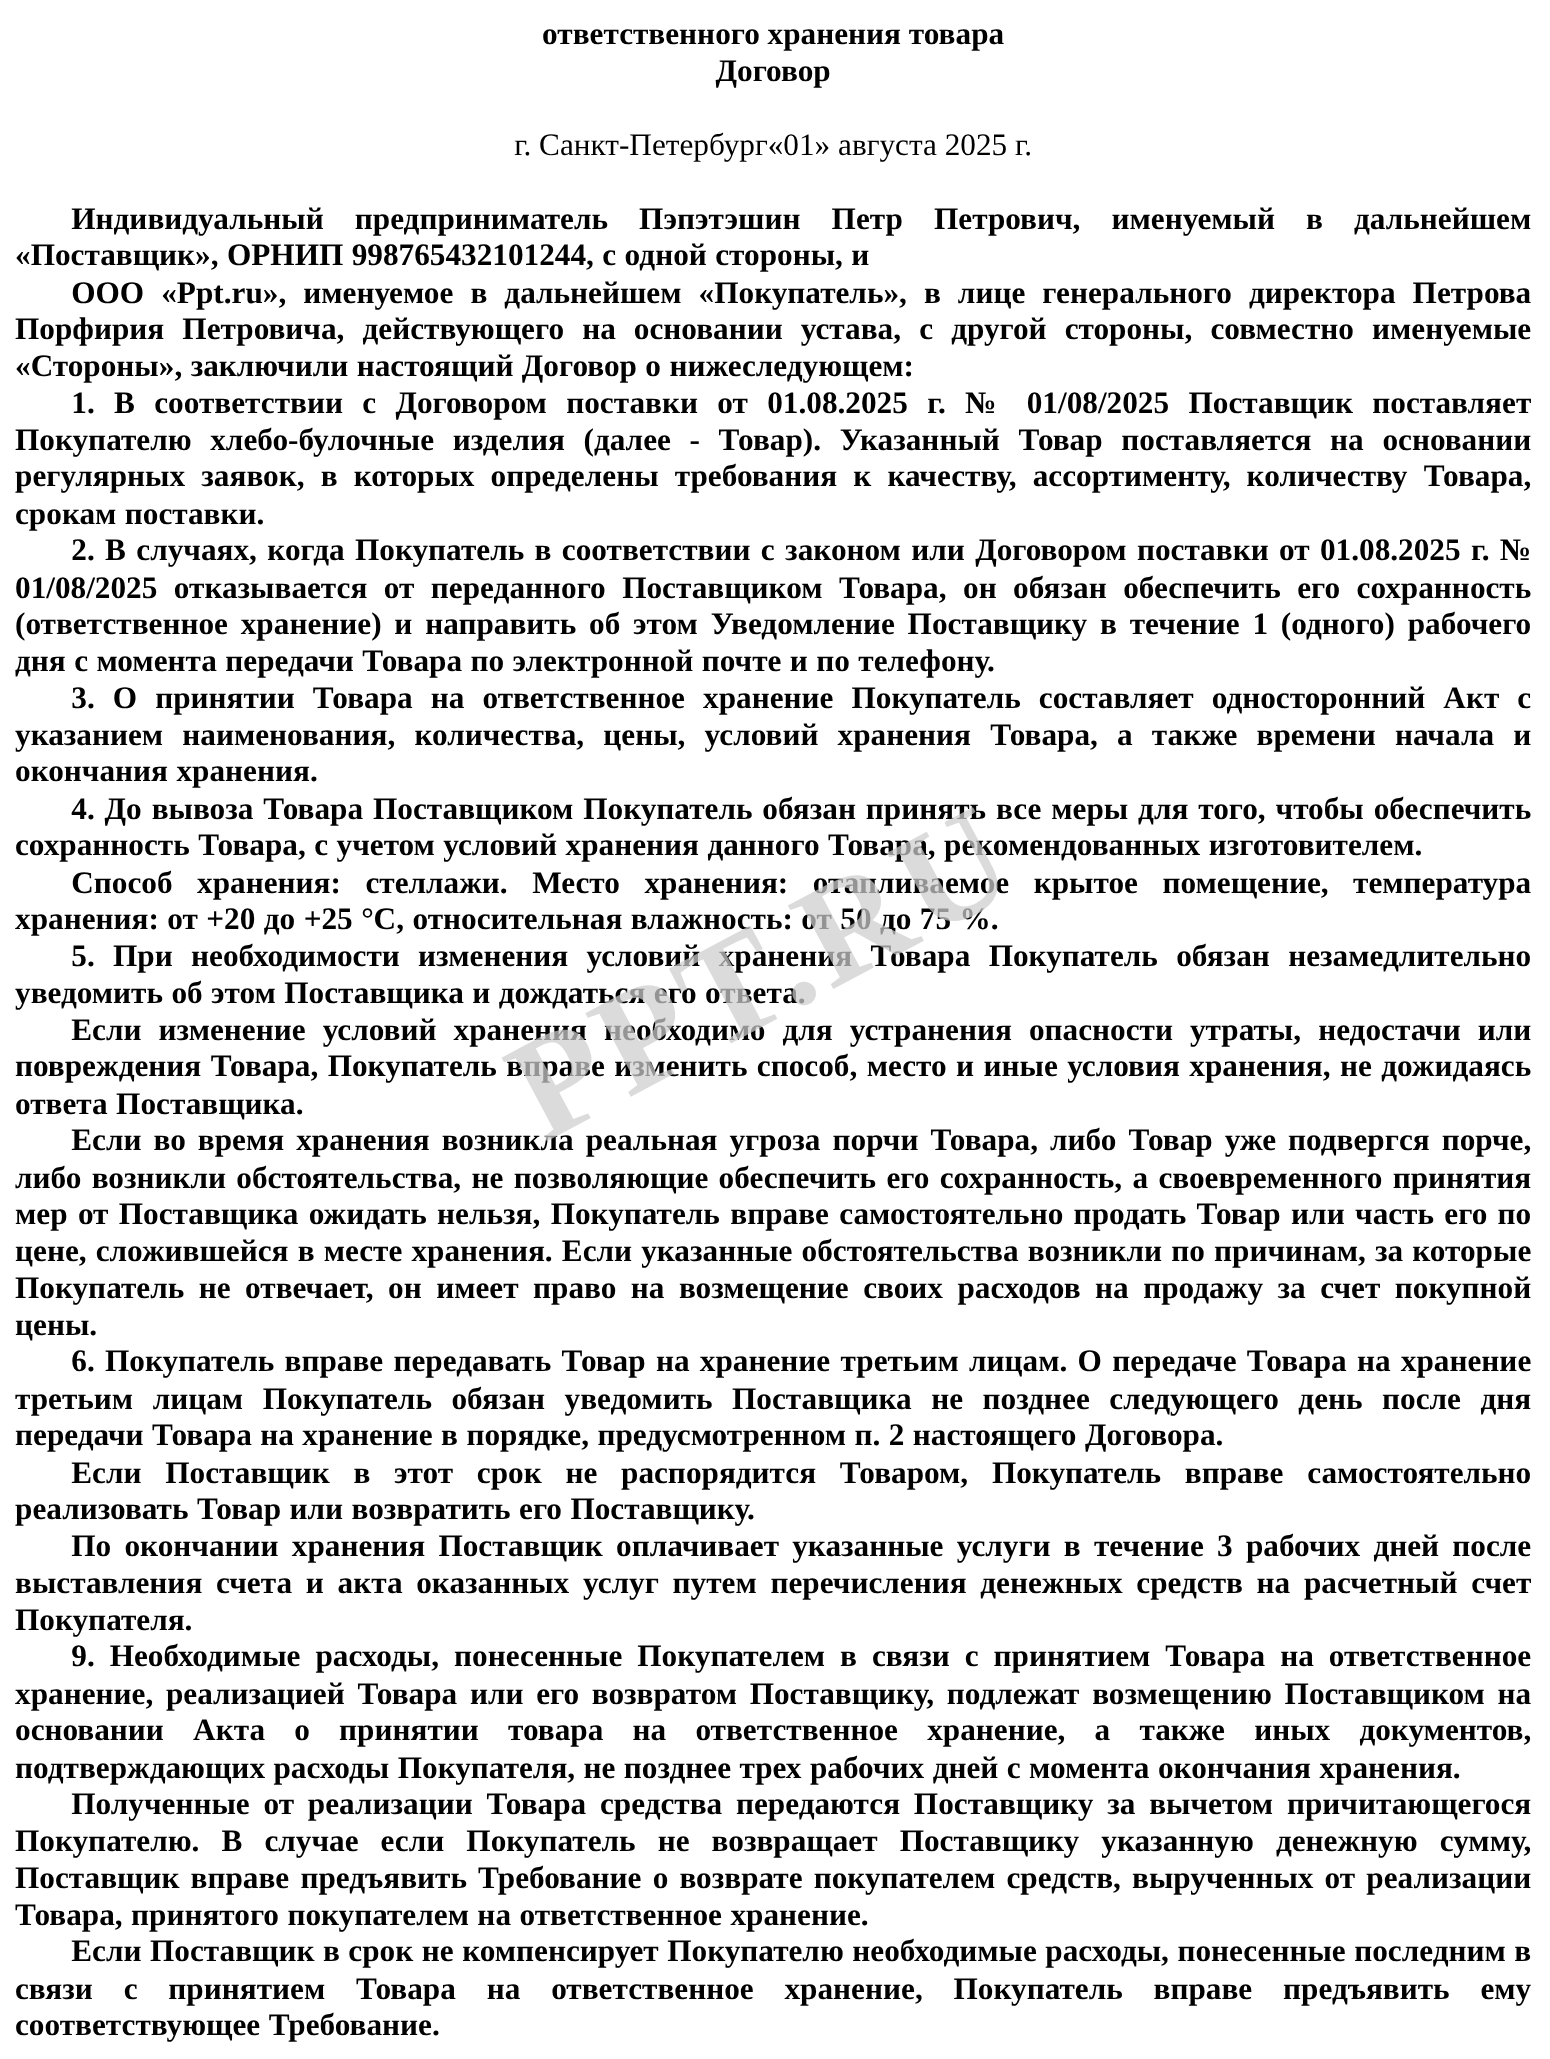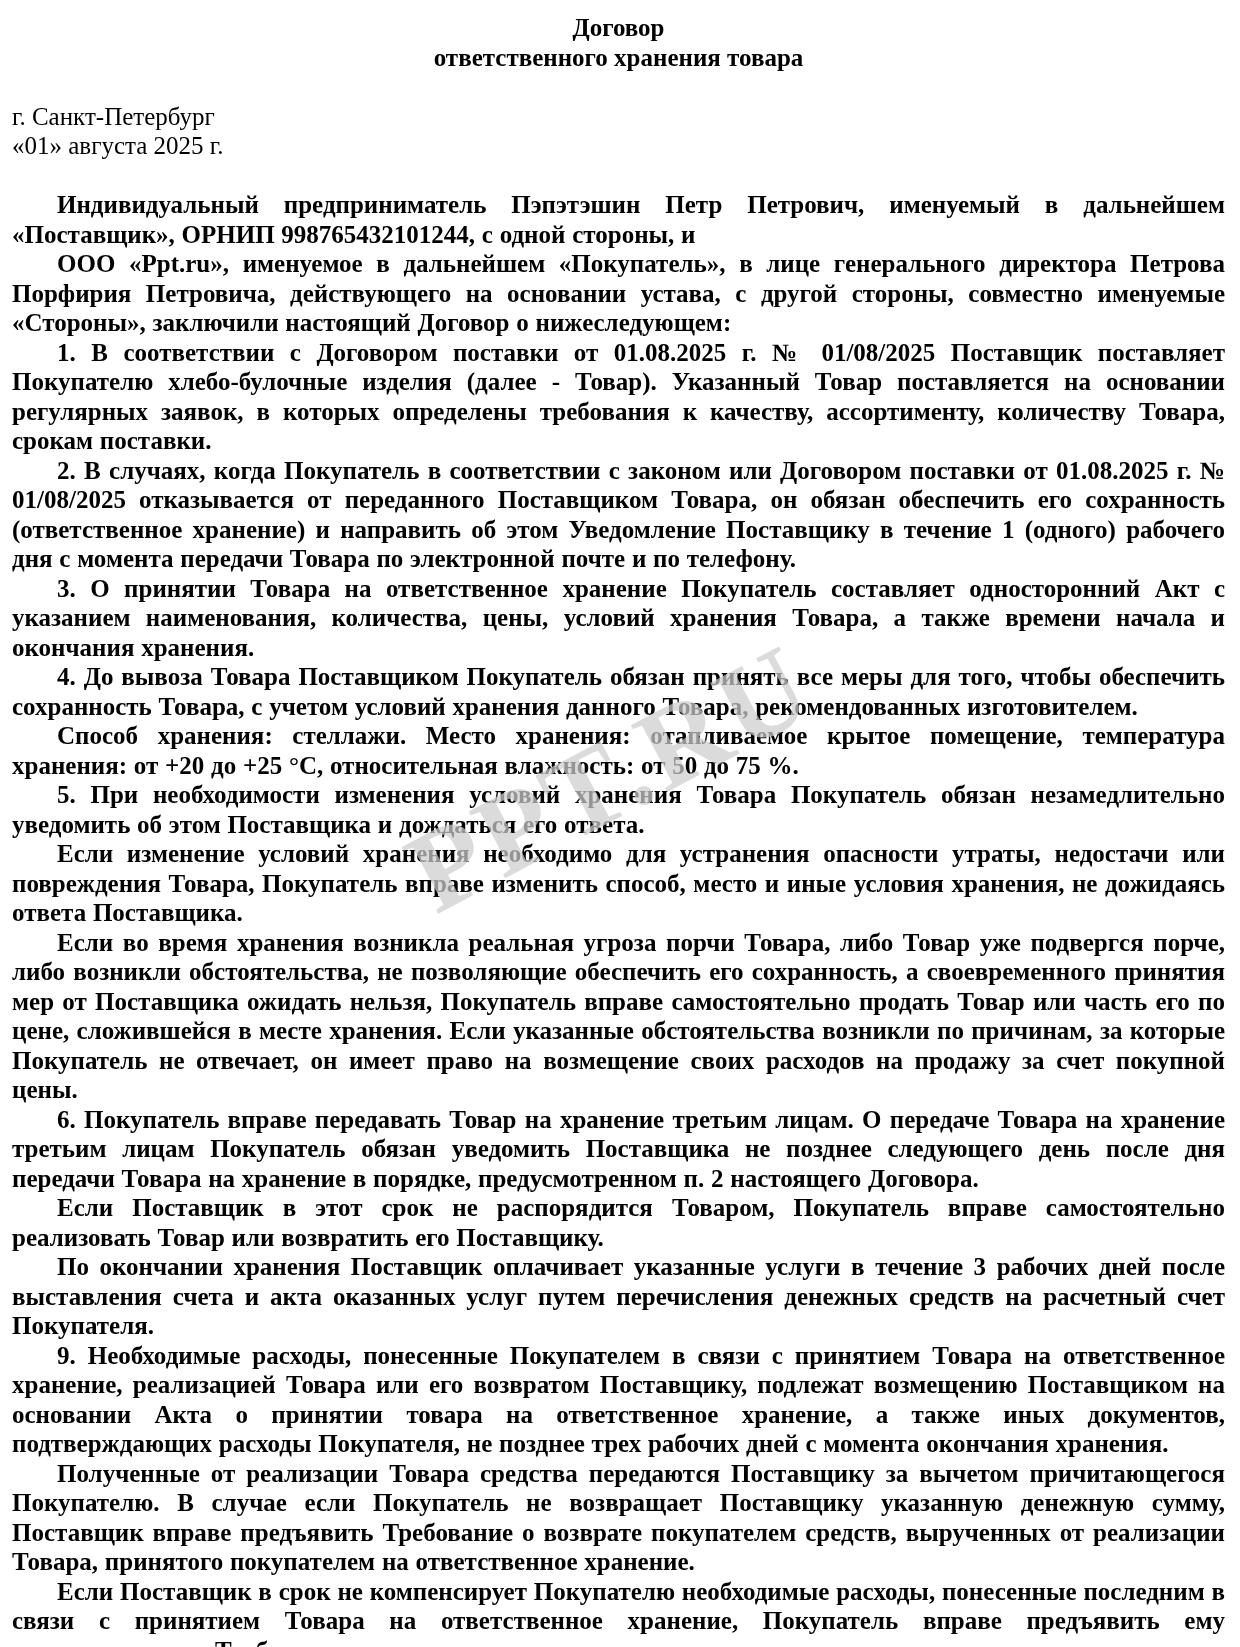--- a/index.html
+++ b/index.html
@@ -32,21 +32,20 @@
       margin: 0;
     }
     .meta-row {
       display: flex;
       justify-content: center;
       align-items: baseline;
       font-size: 25px;
       line-height: 29.5px;
       margin-top: 29.5px;
       margin-bottom: 29.5px;
-      flex-direction: column;
     }
     .body-text p.para {
       margin: 0;
       font-size: 25px;
       line-height: 29.5px;
       text-align: justify;
       text-indent: 45px;
       word-spacing: 0.02em;
       font-weight: bold;
     }
@@ -67,22 +66,22 @@
       user-select: none;
     }
   </style>
 </head>
 <body>
 
 <div class="page">
 
   <div class="watermark">PPT.RU</div>
 
+  <div class="doc-title">ответственного хранения товара</div>
   <div class="doc-title">Договор</div>
-  <div class="doc-title">ответственного хранения товара</div>
 
   <div class="meta-row">
     <span>г. Санкт-Петербург</span>
     <span>«01» августа 2025 г.</span>
   </div>
 
   <div class="body-text">
     <p class="para">Индивидуальный предприниматель Пэпэтэшин Петр Петрович, именуемый в дальнейшем «Поставщик», ОРНИП 998765432101244, с одной стороны, и</p>
     <p class="para">ООО «Ppt.ru», именуемое в дальнейшем «Покупатель», в лице генерального директора Петрова Порфирия Петровича, действующего на основании устава, с другой стороны, совместно именуемые «Стороны», заключили настоящий Договор о нижеследующем:</p>
     <p class="para">1. В соответствии с Договором поставки от 01.08.2025 г. № 01/08/2025 Поставщик поставляет Покупателю хлебо-булочные изделия (далее - Товар). Указанный Товар поставляется на основании регулярных заявок, в которых определены требования к качеству, ассортименту, количеству Товара, срокам поставки.</p>

